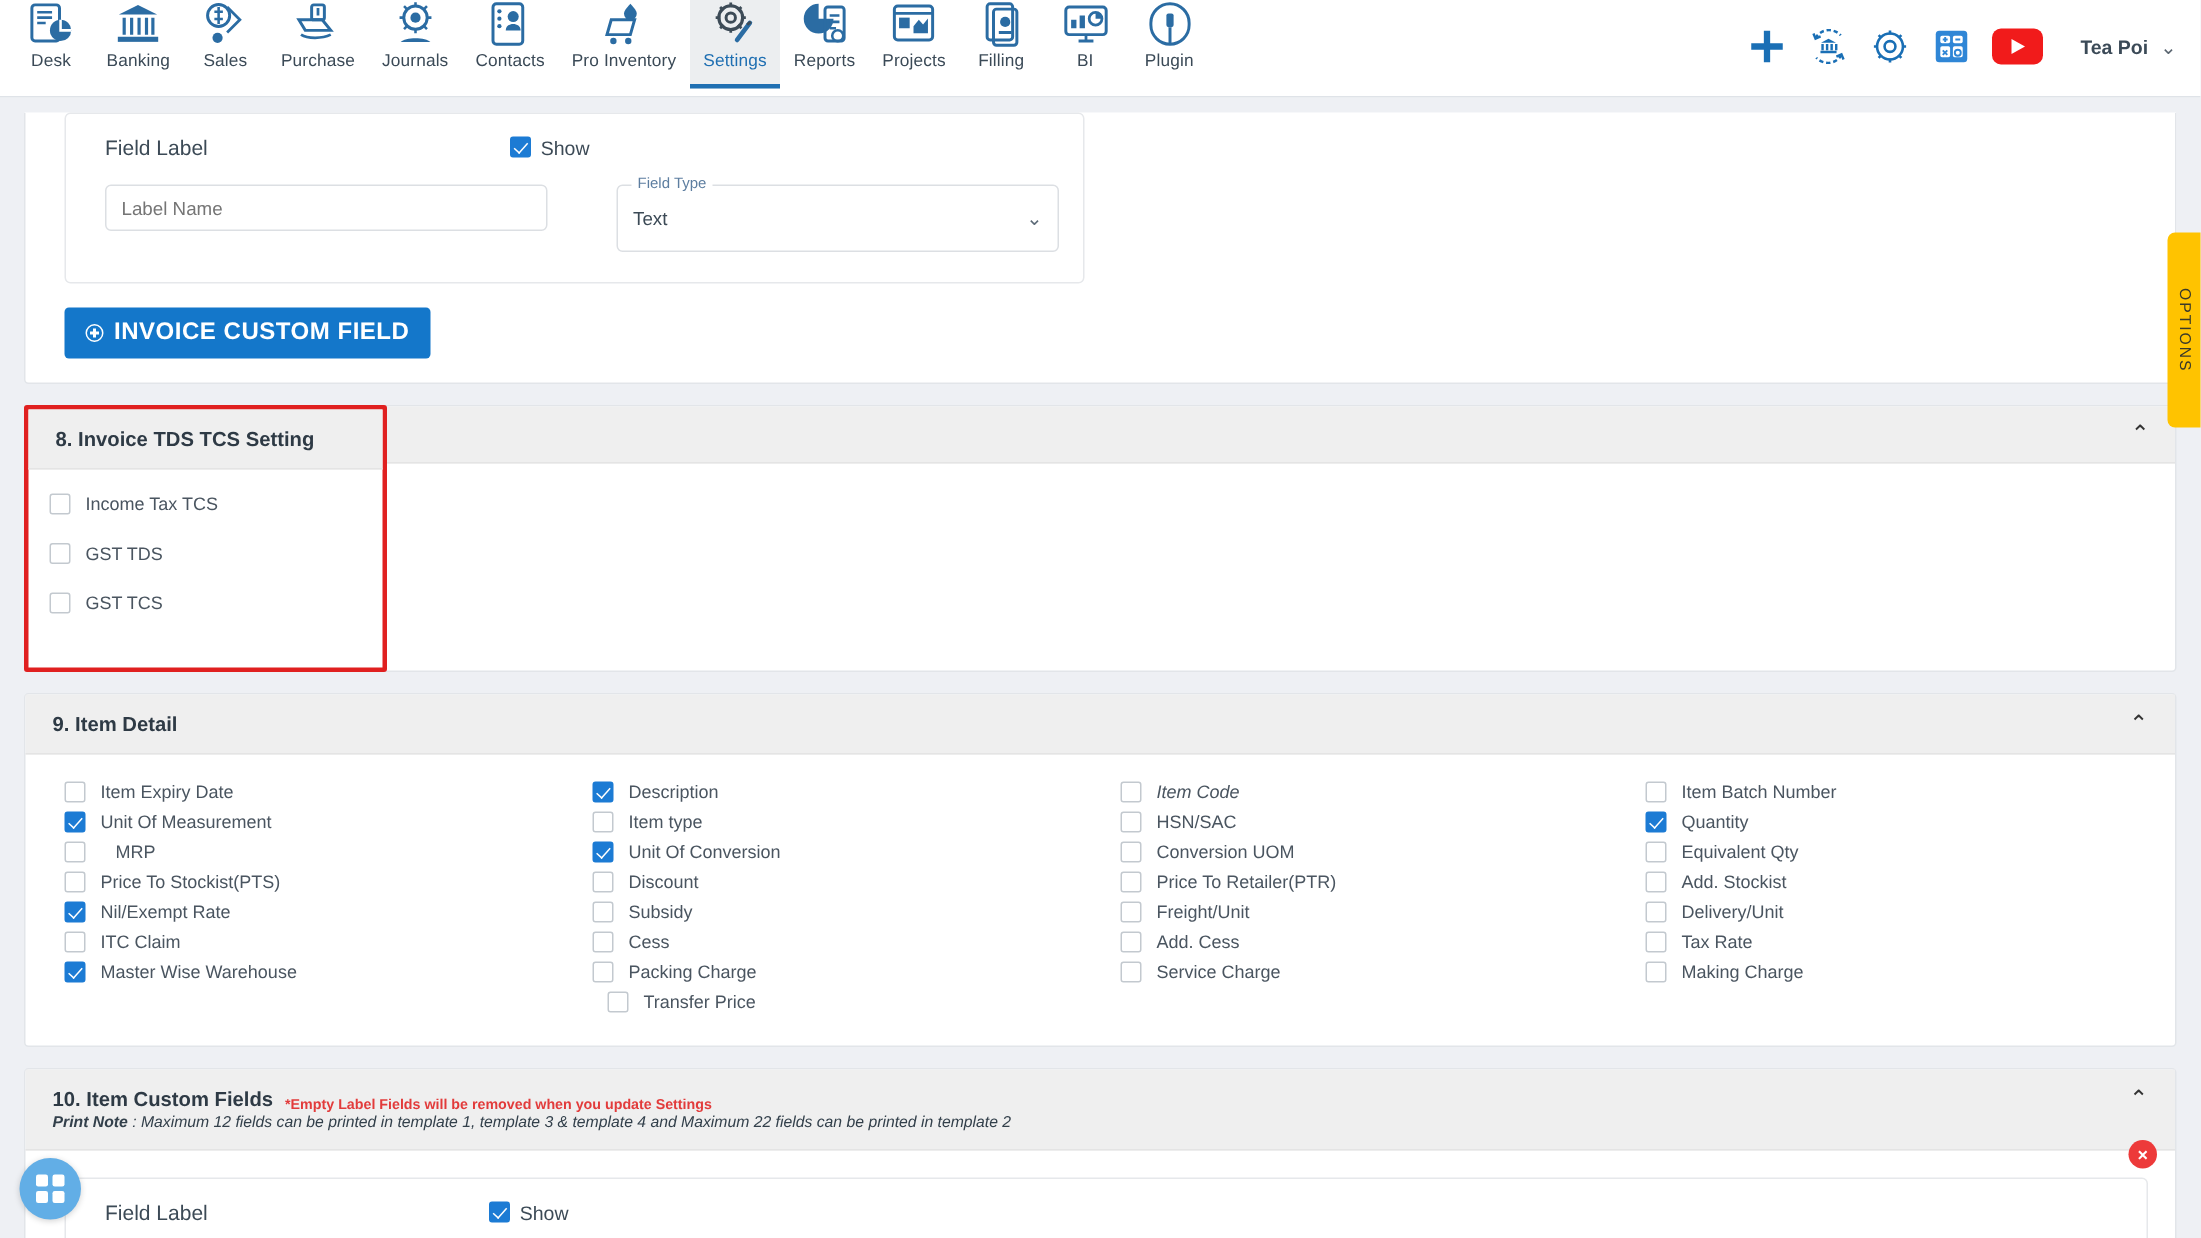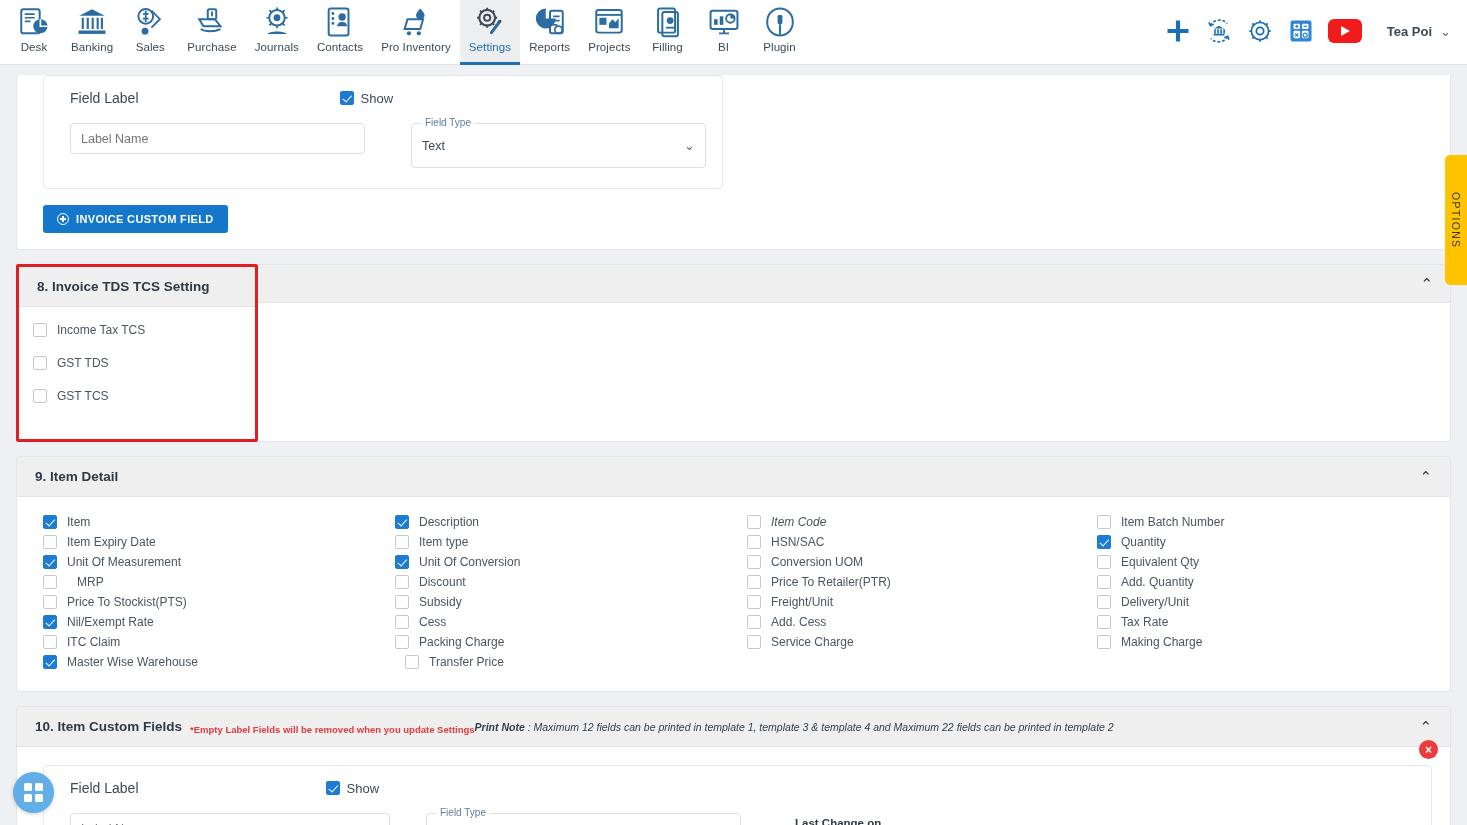--- a/index.html
+++ b/index.html
@@ -12,21 +12,21 @@
 
   
   .topnav {
     position: absolute; top: 0; left: 0;
     width: 1467px; height: 65px;
     background: #ffffff;
     border-bottom: 1px solid #dfe3e8;
     display: flex; align-items: flex-start;
     z-index: 50;
   }
-  .nav-items { display: flex; align-items: flex-start; height: 52px; padding-left: 6px; }
+  .nav-items { display: flex; align-items: center; height: 52px; padding-left: 6px; }
   .nav-item {
     position: relative;
     height: 65px;
     padding: 5px 9px 0 9px;
     display: flex; flex-direction: column;
     align-items: center; justify-content: flex-start;
     cursor: pointer;
     min-width: 56px;
   }
   .nav-item.active { background: #eceef0; }
@@ -142,21 +142,21 @@
     position: absolute; width: 19px; height: 19px; border-radius: 50%;
     background: #ed3a3a; color: #fff; font-size: 12px; font-weight: bold;
     display: flex; align-items: center; justify-content: center;
     cursor: pointer; line-height: 1;
   }
 
   .btn-primary {
     display: inline-flex; align-items: center; gap: 7px;
     background: #1477ca; color: #fff;
     border: none; border-radius: 3px;
-    padding: 8px 14px; font-size: 11px; font-weight: bold;
+    padding: 8px 14px; font-size: 16px; font-weight: bold;
     letter-spacing: .35px; cursor: pointer;
     font-family: "Liberation Sans", sans-serif;
   }
   .btn-primary .plus-circ {
     width: 12px; height: 12px; border-radius: 50%;
     border: 1.6px solid #fff; position: relative; display:inline-block;
   }
   .btn-primary .plus-circ:before, .btn-primary .plus-circ:after {
     content:""; position:absolute; background:#fff;
   }
@@ -463,24 +463,20 @@
   </div>
 
   <div class="card">
     <div class="sec-head">
       <span class="sec-title">9. Item Detail</span>
       <span class="chev-up">⌃</span>
     </div>
     <div class="grid4" id="grid4">
         <div class="gcol">
           <div class="chkrow" style="margin-bottom: 6px;">
-            <span class="chk on"></span>
-            <span class="lbl">Item</span>
-          </div>
-          <div class="chkrow" style="margin-bottom: 6px;">
             <span class="chk"></span>
             <span class="lbl">Item Expiry Date</span>
           </div>
           <div class="chkrow" style="margin-bottom: 6px;">
             <span class="chk on"></span>
             <span class="lbl">Unit Of Measurement</span>
           </div>
           <div class="chkrow" style="margin-bottom: 6px; gap: 20px;">
             <span class="chk"></span>
             <span class="lbl">MRP</span>
@@ -574,41 +570,41 @@
           <div class="chkrow" style="margin-bottom: 6px;">
             <span class="chk on"></span>
             <span class="lbl">Quantity</span>
           </div>
           <div class="chkrow" style="margin-bottom: 6px;">
             <span class="chk"></span>
             <span class="lbl">Equivalent Qty</span>
           </div>
           <div class="chkrow" style="margin-bottom: 6px;">
             <span class="chk"></span>
-            <span class="lbl">Add. Quantity</span>
+            <span class="lbl">Add. Stockist</span>
           </div>
           <div class="chkrow" style="margin-bottom: 6px;">
             <span class="chk"></span>
             <span class="lbl">Delivery/Unit</span>
           </div>
           <div class="chkrow" style="margin-bottom: 6px;">
             <span class="chk"></span>
             <span class="lbl">Tax Rate</span>
           </div>
           <div class="chkrow" style="margin-bottom: 6px;">
             <span class="chk"></span>
             <span class="lbl">Making Charge</span>
           </div>
         </div>
       </div>
   </div>
 
   <div class="card" style="margin-bottom:0;">
     <div class="sec-head" style="flex-direction:row; align-items:flex-start;">
-      <div style="display:flex; flex-direction:row;">
+      <div style="display:flex; flex-direction:column;">
         <div style="display:flex; align-items:baseline;">
           <span class="sec-title">10. Item Custom Fields</span>
           <span class="sec-note">*Empty Label Fields will be removed when you update Settings</span>
         </div>
         <div class="sec-sub">
           <b>Print Note</b><span> : Maximum 12 fields can be printed in template 1, template 3 &amp; template 4 and Maximum 22 fields can be printed in template 2</span>
         </div>
       </div>
       <span class="chev-up">⌃</span>
     </div>

